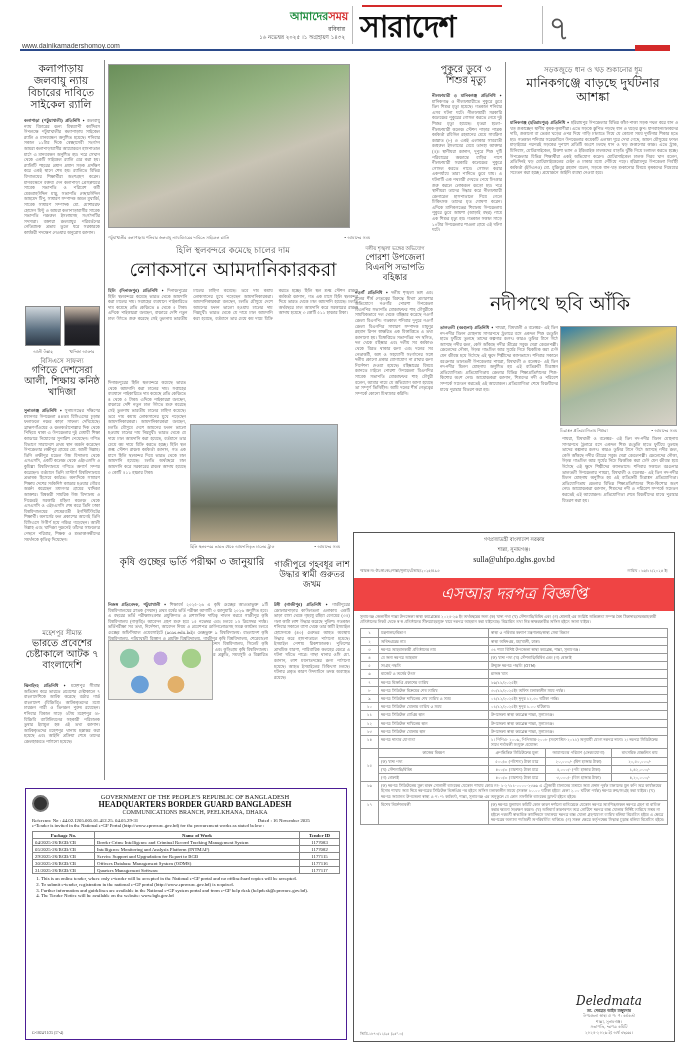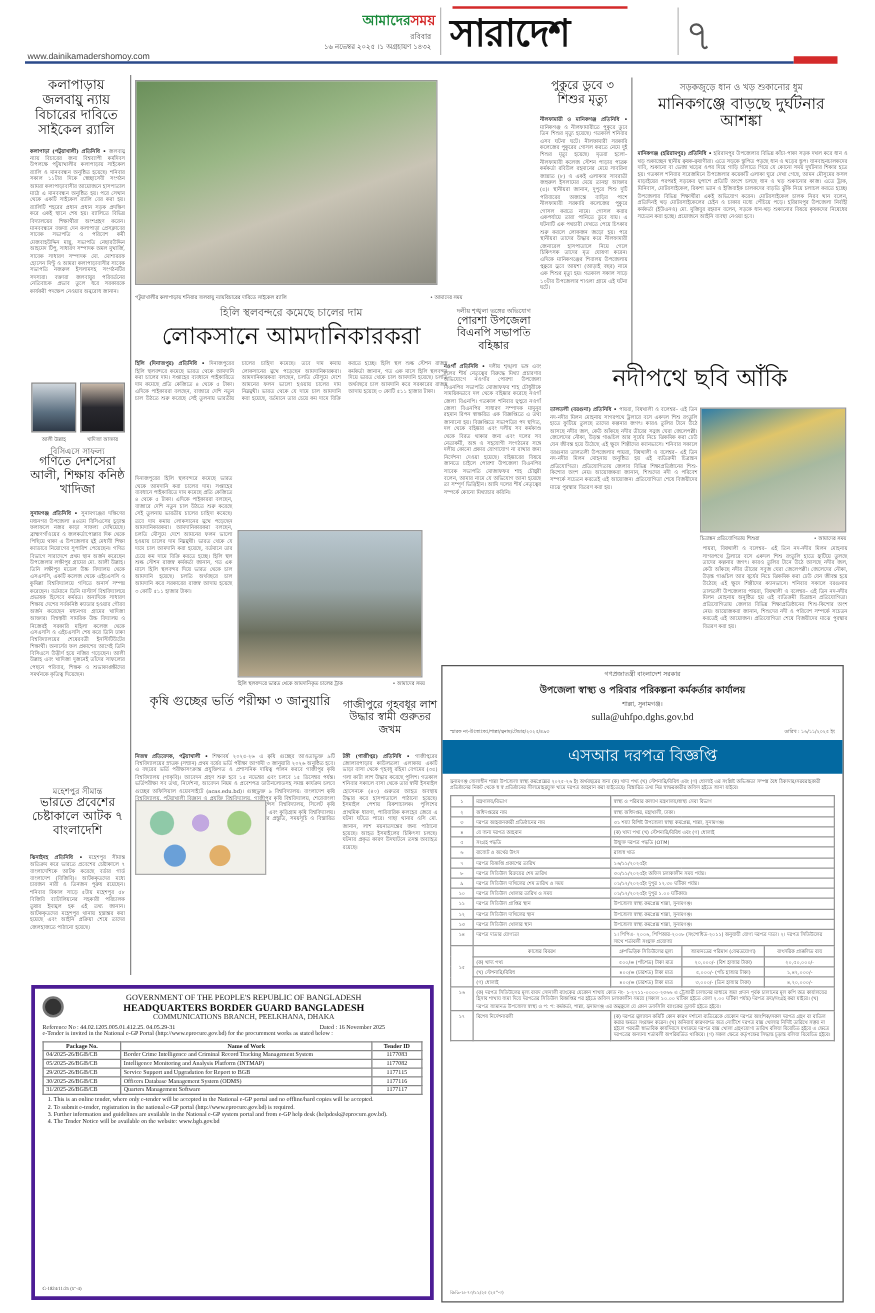--- a/index.html
+++ b/index.html
@@ -25,21 +25,21 @@
   .caption { font-size: 4px; color: #444; }
   .credit { font-size: 4px; color: #444; text-align: right; }
   .photo { background: linear-gradient(160deg, #6a8f5a 0%, #9ab786 35%, #c9c4b5 60%, #8b8a80 100%); border: 1px solid #999; }
   .photo-truck { background: linear-gradient(180deg, #b9c7cf 0%, #9aa7a8 40%, #6b6f5e 70%, #b8a98c 100%); }
   .photo-kids { background: linear-gradient(160deg, #2e7da8 0%, #e0c56a 30%, #a7b9a0 55%, #d8d2c8 100%); }
   .photo-portrait { background: linear-gradient(180deg, #cfd6dc 0%, #5b6f80 60%, #2e3947 100%); border: 1px solid #888; }
   .photo-portrait-2 { background: linear-gradient(180deg, #c8b8a8 0%, #2a2a30 50%, #1c1c20 100%); border: 1px solid #888; }
   .photo-logos { background: radial-gradient(circle at 20% 30%, #8fc9a8 0 10%, transparent 11%), radial-gradient(circle at 50% 30%, #c2a8e0 0 10%, transparent 11%), radial-gradient(circle at 80% 30%, #a6d08a 0 10%, transparent 11%), radial-gradient(circle at 30% 75%, #6aa0d8 0 10%, transparent 11%), radial-gradient(circle at 65% 75%, #e2b06a 0 10%, transparent 11%), #f1f0ea; border: 1px solid #aaa; }
   .vline { width: 1px; background: #888; }
 
-  .tender-box { left: 25px; top: 788px; width: 322px; height: 252px; border: 3px solid #4c1d95; padding: 4px 6px; font-family: "Liberation Serif", serif; }
+  .tender-box { left: 25px; top: 788px; width: 322px; height: 252px; border: 1px solid #4c1d95; padding: 4px 6px; font-family: "Liberation Serif", serif; }
   .tender-seal { left: 6px; top: 6px; width: 17px; height: 17px; border-radius: 50%; background: #333; border: 2px solid #777; }
   .t-gov { text-align: center; font-size: 6.5px; color: #222; margin-left: 18px; }
   .t-hq { text-align: center; font-size: 8px; font-weight: bold; color: #111; margin-left: 18px; }
   .t-branch { text-align: center; font-size: 6px; color: #333; margin-left: 18px; }
   .t-ref { display: flex; justify-content: space-between; font-size: 4.8px; margin-top: 3px; padding-right: 30px; }
   .t-banner { background: #111; color: #fff; font-size: 15px; font-weight: bold; text-align: center; margin: 2px -6px 2px -6px; padding: 1px 0; letter-spacing: 0.2px; }
   .t-intro { font-size: 4.8px; line-height: 6px; }
   table.t-table { width: 100%; border-collapse: collapse; font-size: 4.8px; margin-top: 2px; }
   table.t-table th, table.t-table td { border: 1px solid #888; padding: 0.5px 2px; vertical-align: top; }
   table.t-table th { font-weight: bold; text-align: center; }
@@ -49,21 +49,21 @@
   .t-sign .sig { font-family: "DejaVu Serif", serif; font-style: italic; font-size: 10px; color: #222; }
   .t-sign .name { font-weight: bold; font-size: 5.3px; }
   .t-code { position: absolute; left: 6px; bottom: 4px; font-size: 3.8px; color: #444; }
 
   .srs-box { left: 353px; top: 532px; width: 322px; height: 510px; border: 1px solid #555; padding: 3px 6px; }
   .s-gov { text-align: center; font-size: 5px; color: #444; font-family: "DejaVu Sans", sans-serif; }
   .s-office { text-align: center; font-size: 7.5px; font-weight: bold; color: #222; font-family: "DejaVu Sans", sans-serif; margin-top: 2px; }
   .s-place { text-align: center; font-size: 5px; color: #444; font-family: "DejaVu Sans", sans-serif; margin-top: 2px; }
   .s-email { text-align: center; font-size: 8px; font-family: "Liberation Serif", serif; color: #222; margin-top: 1px; }
   .s-ref { display: flex; justify-content: space-between; font-size: 3.8px; color: #555; margin-top: 4px; font-family: "DejaVu Sans", sans-serif; }
-  .s-banner { background: #0369a1; color: #fff; font-size: 13px; text-align: center; margin: 3px -6px 3px -6px; padding: 3px 0; font-family: "DejaVu Sans", sans-serif; }
+  .s-banner { background: #ef4444; color: #fff; font-size: 16px; text-align: center; margin: 3px -6px 3px -6px; padding: 3px 0; font-family: "DejaVu Sans", sans-serif; font-style: italic; }
   .s-intro { font-size: 3.9px; line-height: 5.2px; color: #555; font-family: "DejaVu Sans", sans-serif; }
   table.s-table { width: 100%; border-collapse: collapse; font-size: 3.9px; color: #555; margin-top: 4px; font-family: "DejaVu Sans", sans-serif; }
   table.s-table td, table.s-table th { border: 1px solid #999; padding: 1px 2px; vertical-align: top; line-height: 5.2px; }
   table.s-table td.num { width: 18px; text-align: center; }
   table.s-table td.lbl { width: 110px; }
   table.s-table th { font-weight: normal; text-align: center; }
   .s-sign { position: absolute; right: 10px; bottom: 6px; width: 110px; text-align: center; font-size: 4px; line-height: 5.4px; color: #555; font-family: "DejaVu Sans", sans-serif; }
   .s-sign .sig { font-family: "DejaVu Serif", serif; font-style: italic; font-size: 12px; color: #222; line-height: 14px; }
   .s-sign .name { font-weight: bold; color: #333; }
   .s-code { position: absolute; left: 6px; bottom: 4px; font-size: 3.5px; color: #555; font-family: "DejaVu Sans", sans-serif; }
@@ -221,21 +221,20 @@
     <li>This is an online tender, where only e-tender will be accepted in the National e-GP portal and no offline/hard copies will be accepted.</li>
     <li>To submit e-tender, registration in the national e-GP portal (http://www.eprocure.gov.bd) is required.</li>
     <li>Further information and guidelines are available in the National e-GP system portal and from e-GP help desk (helpdesk@eprocure.gov.bd).</li>
     <li>The Tender Notice will be available on the website: www.bgb.gov.bd</li>
   </ol>
   <div class="t-code">G-1824/11/25 (5"-4)</div>
 </div>
 
 <div class="abs srs-box">
   <div class="s-gov">গণপ্রজাতন্ত্রী বাংলাদেশ সরকার</div>
-  <div class="s-office">উপজেলা স্বাস্থ্য ও পরিবার পরিকল্পনা কর্মকর্তার কার্যালয়</div>
   <div class="s-place">শাল্লা, সুনামগঞ্জ।</div>
   <div class="s-email">sulla@uhfpo.dghs.gov.bd</div>
   <div class="s-ref">
     <span>স্মারক নং-উঃস্বাঃকঃ/শাল্লা/সুনাম/টেন্ডার/২০২৫/৪৯৩</span>
     <span>তারিখ : ১৬/১১/২০২৫ ইং</span>
   </div>
   <div class="s-banner">এসআর দরপত্র বিজ্ঞপ্তি</div>
   <div class="s-intro">সুনামগঞ্জ জেলাধীন শাল্লা উপজেলা স্বাস্থ্য কমপ্লেক্সের ২০২৫-২৬ ইং অর্থবছরের জন্য (ক) খাদ্য পথ্য (খ) স্টেশনারি/বিবিধ এবং (গ) ধোলাই এর সংশ্লিষ্ট অভিজ্ঞতা সম্পন্ন বৈধ ঠিকাদার/সরবরাহকারী প্রতিষ্ঠানের নিকট থেকে স্ব স্ব প্রতিষ্ঠানের সীলমোহরযুক্ত খামে দরপত্র আহবান করা যাইতেছে। বিস্তারিত তথ্য নিম্ন স্বাক্ষরকারীর অফিস হইতে জানা যাইবে।</div>
   <table class="s-table">
     <tbody>
@@ -338,14 +337,22 @@
         <td class="num">১৬</td>
         <td colspan="4">(ক) দরপত্র সিডিউলের মূল্য বাবদ সোনালী ব্যাংকের যেকোন শাখায় কোড নং- ১-২৭১১-০০০০-২৩৬৬ এ ট্রেজারী চালানের মাধ্যমে জমা প্রদান পূর্বক চালানের মূল কপি অত্র কার্যালয়ের হিসাব শাখায় জমা দিয়ে দরপত্রের সিডিউল বিজ্ঞপ্তির পর হইতে অফিস চলাকালীন সময়ে (সকাল ১০.০০ ঘটিকা হইতে বেলা ২.০০ ঘটিকা পর্যন্ত) দরপত্র ক্রয়/সংগ্রহ করা যাইবে। (খ) দরপত্র জামানত উপজেলা স্বাস্থ্য ও প: প: কর্মকর্তা, শাল্লা, সুনামগঞ্জ এর অনুকূলে যে কোন তফসিলি ব্যাংকের ড্রাফট হইতে হইবে।</td>
       </tr>
       <tr>
         <td class="num">১৭</td>
         <td class="lbl">বিশেষ নির্দেশনাবলী</td>
         <td colspan="3">(ক) দরপত্র মূল্যায়ন কমিটি কোন কারণ দর্শানো ব্যতিরেকে যেকোন দরপত্র আংশিক/সকল দরপত্র গ্রহণ বা বাতিল করার ক্ষমতা সংরক্ষণ করেন। (খ) অনিবার্য কারণবশত অত্র নোটিশে দরপত্র বাক্স খোলার নির্দিষ্ট তারিখে সম্ভব না হইলে পরবর্তী স্বাভাবিক কার্যদিবসে যথাক্রমে দরপত্র বাক্স খোলা গ্রহণযোগ্য তারিখ বলিয়া বিবেচিত হইবে এ ক্ষেত্রে দরপত্রের অন্যান্য শর্তাবলী অপরিবর্তিত থাকিবে। (গ) সকল ক্ষেত্রে কর্তৃপক্ষের সিদ্ধান্ত চূড়ান্ত বলিয়া বিবেচিত হইবে।</td>
       </tr>
     </tbody>
   </table>
+  <div class="s-sign">
+    <div class="sig">Deledmata</div>
+    <div class="name">ডা. দেবব্রত আইচ মজুমদার</div>
+    <div>উপজেলা স্বাস্থ্য ও প: প: কর্মকর্তা</div>
+    <div>শাল্লা, সুনামগঞ্জ।</div>
+    <div>সভাপতি, দরপত্র কমিটি</div>
+    <div>২০২৫-২০২৬ ইং অর্থ বছরের।</div>
+  </div>
   <div class="s-code">জিডি-১৮৭৩/১১/২৫ (২৫"-৩)</div>
 </div>
 
 </body></html>

